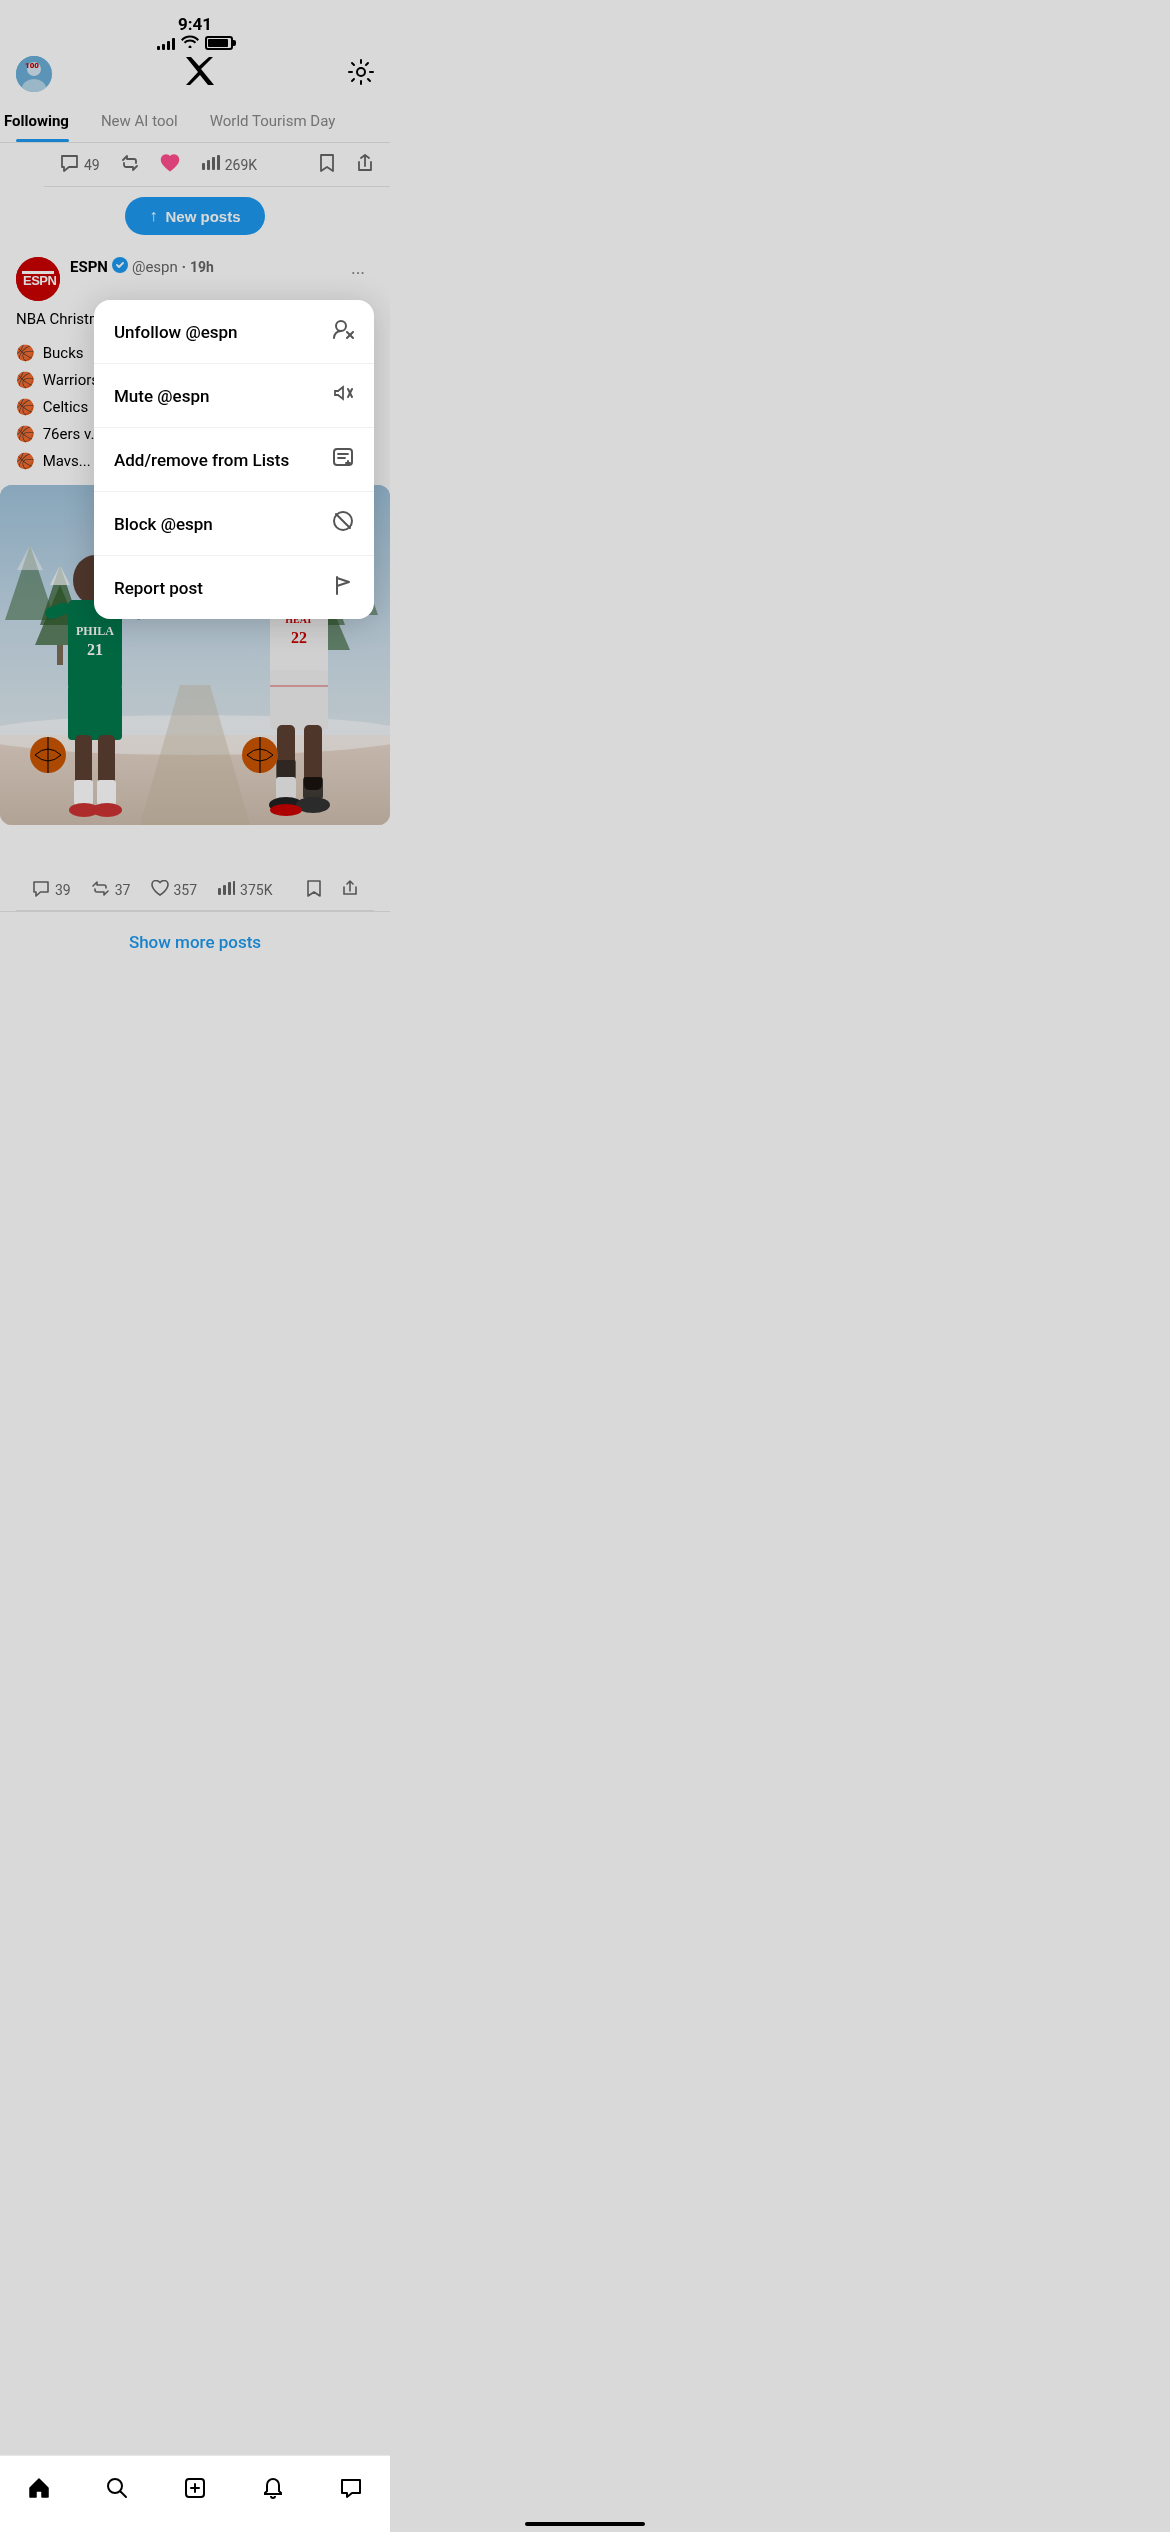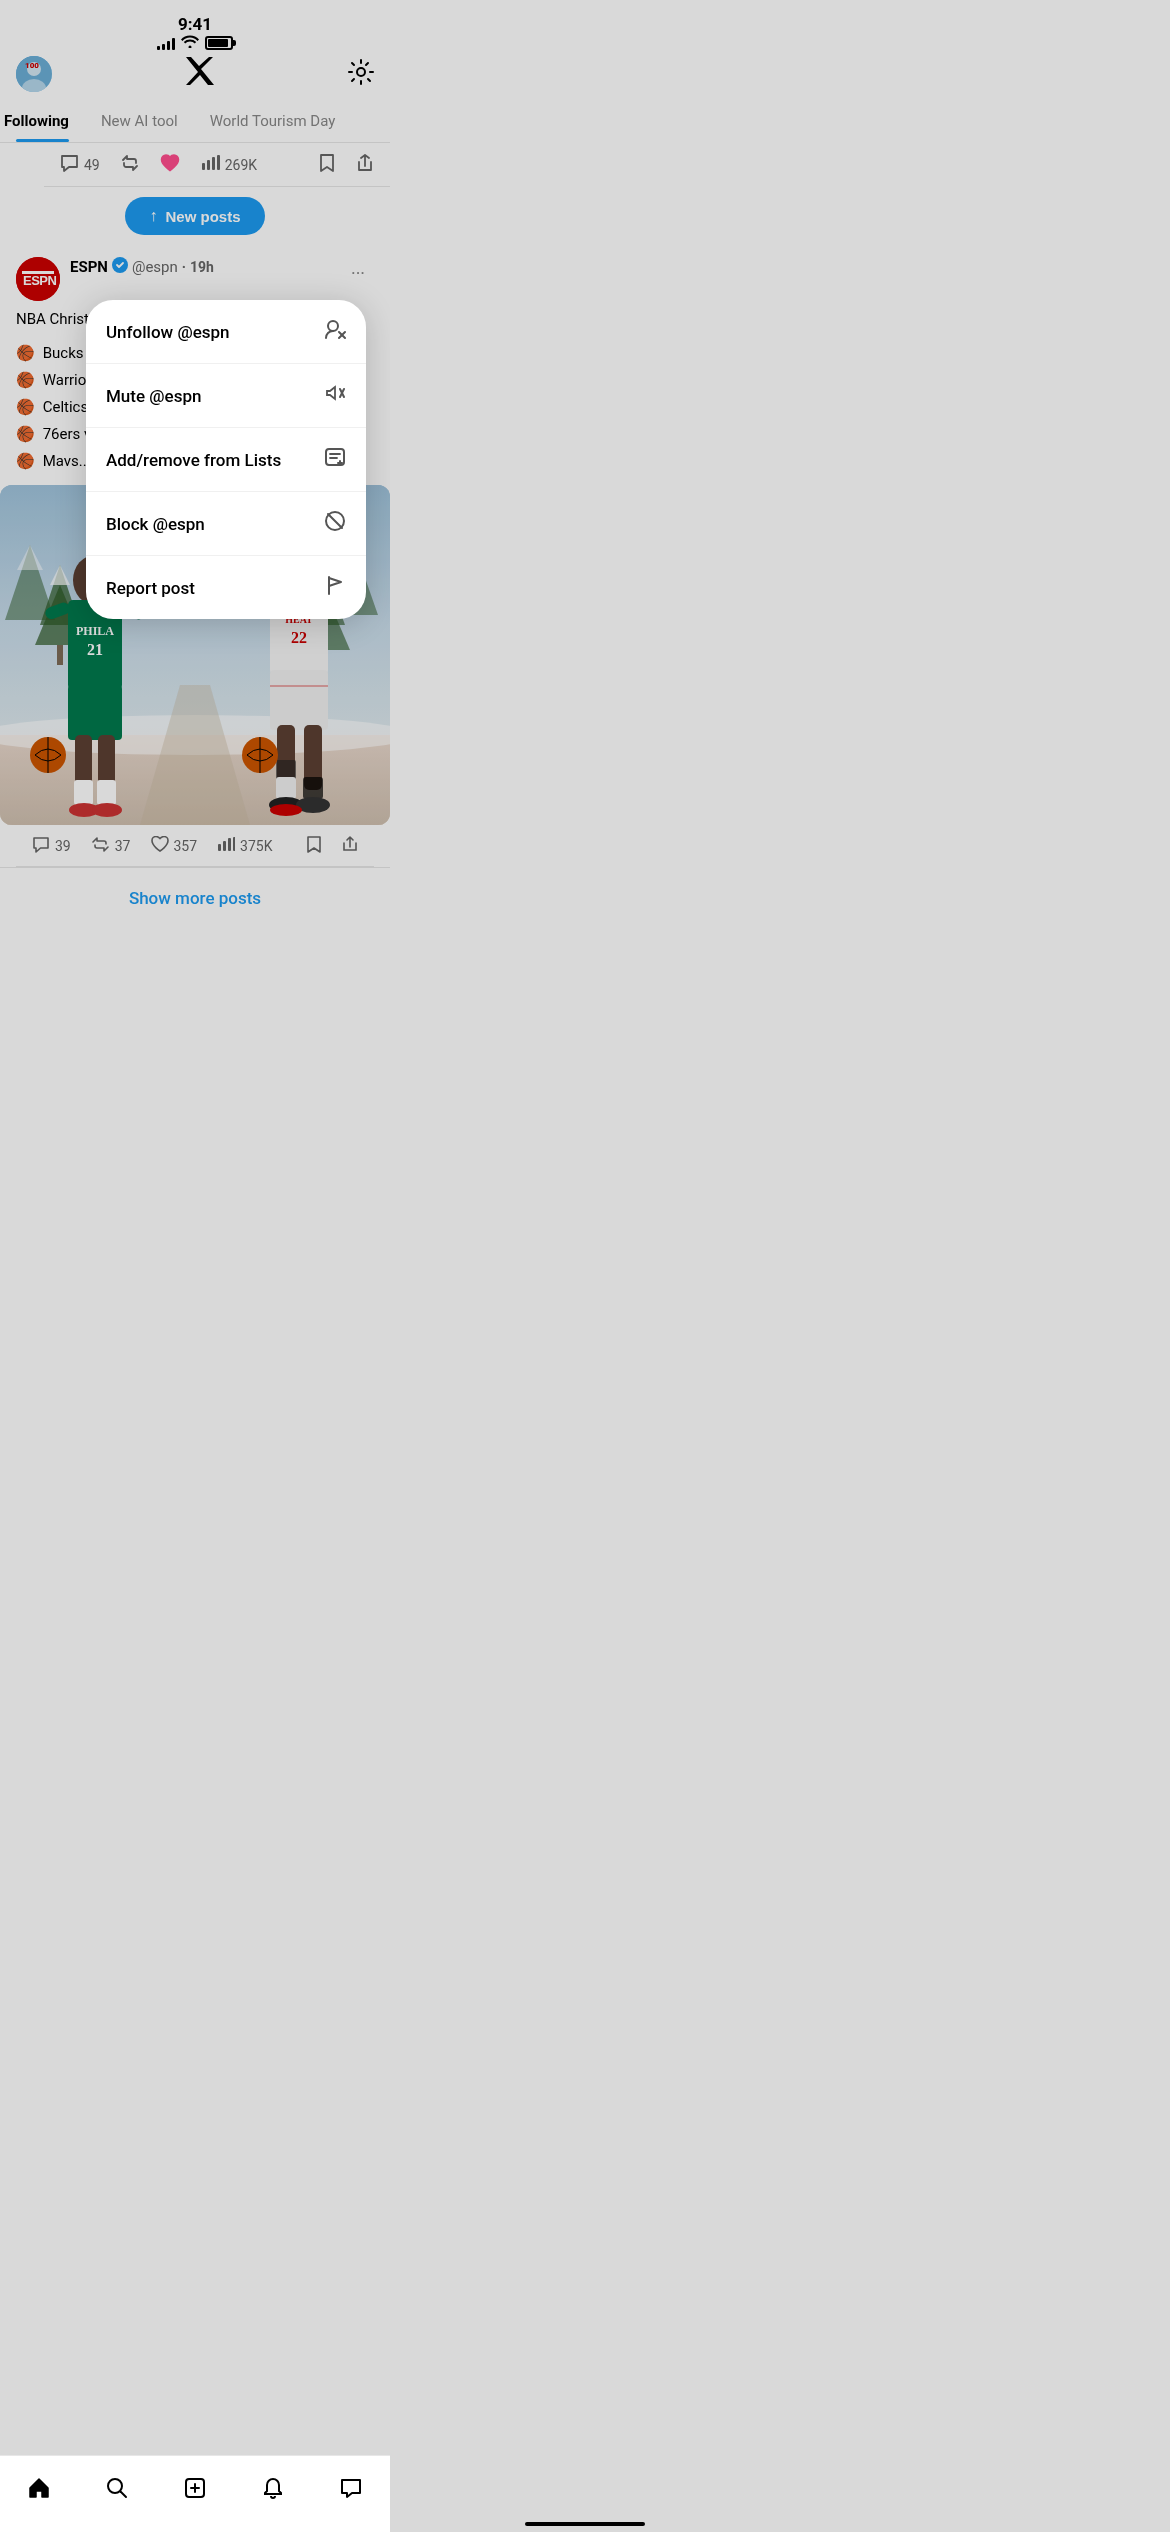--- a/index.html
+++ b/index.html
@@ -260,24 +260,24 @@
     }
     .game-list li {
       display: flex;
       align-items: center;
       gap: 8px;
     }
 
     
     .context-menu {
       position: absolute;
-      right: 24px;
+      right: 16px;
       top: 300px;
       background: #fff;
-      border-radius: 27px;
+      border-radius: 16px;
       box-shadow: 0 4px 32px rgba(0,0,0,0.18);
       z-index: 100;
       width: 280px;
       overflow: hidden;
     }
     .menu-item {
       display: flex;
       align-items: center;
       justify-content: space-between;
       padding: 18px 20px;
@@ -335,20 +335,21 @@
       cursor: pointer;
     }
 
     
     .bottom-actions {
       display: flex;
       align-items: center;
       padding: 10px 16px;
       gap: 20px;
       border-bottom: 1px solid #e7e7e7;
+      margin-top: 44px;
     }
 
     
     .show-more {
       text-align: center;
       padding: 20px;
       color: #1d9bf0;
       font-size: 17px;
       font-weight: 500;
       cursor: pointer;

